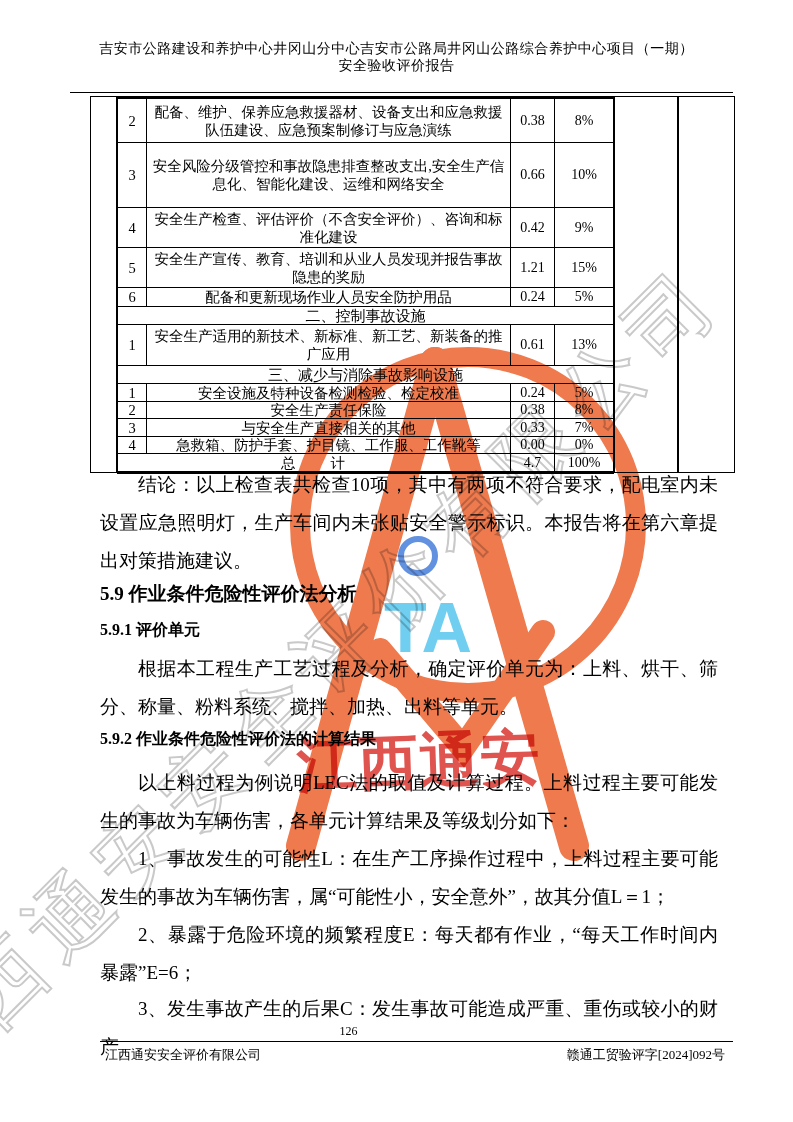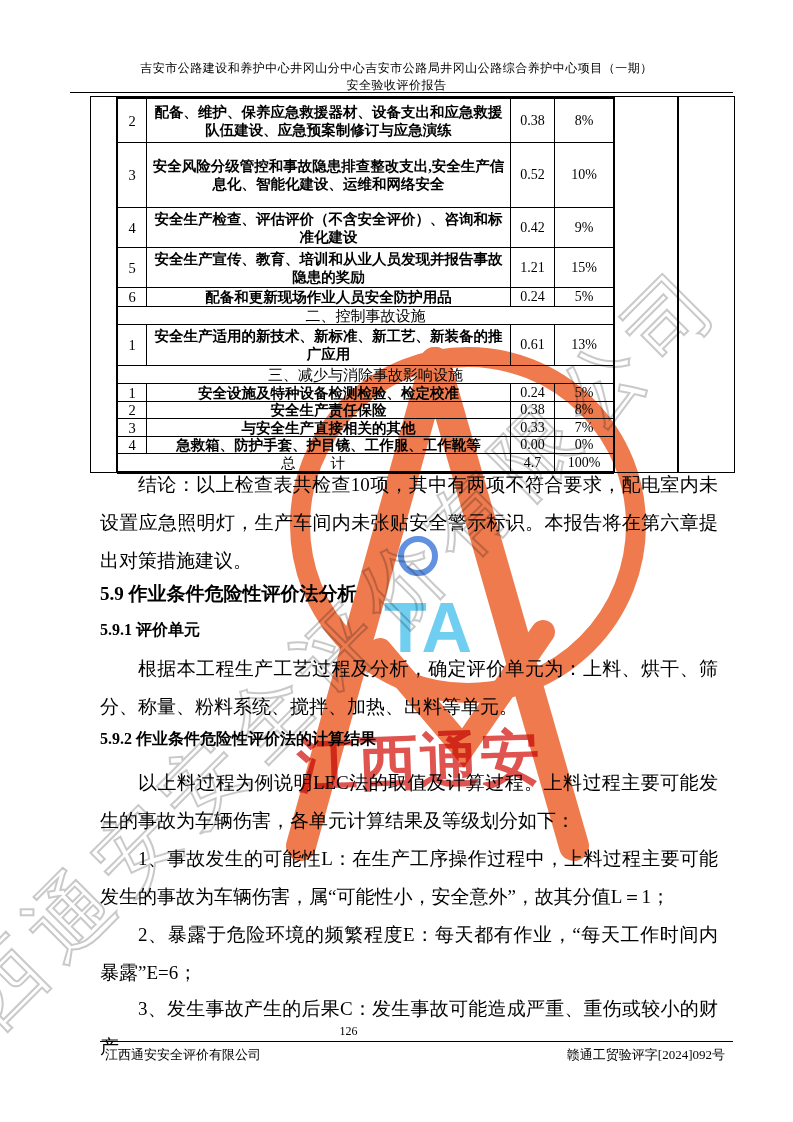--- a/index.html
+++ b/index.html
@@ -1,39 +1,39 @@
 <!DOCTYPE html>
 <html><head>
 <meta charset="utf-8">
 <style>
   html,body{margin:0;padding:0;background:#888;}
   .page{
     position:relative;width:793px;height:1122px;margin:0 auto;background:#fff;
     font-family:"Liberation Serif","DejaVu Serif",serif;color:#000;overflow:hidden;
   }
   
-  .doc-header{position:absolute;top:60px;left:40px;width:713px;text-align:center;
-    font-size:12px;line-height:17px;letter-spacing:.5px;}
+  .doc-header{position:absolute;top:40px;left:40px;width:713px;text-align:center;
+    font-size:14px;line-height:17px;letter-spacing:.5px;}
   .header-rule{position:absolute;top:92px;left:70px;width:663px;border-top:1.5px solid #000;}
 
   
   .spend-table{position:absolute;left:90px;top:96px;display:flex;align-items:flex-start;}
   .tside{box-sizing:border-box;border:1px solid #000;height:377px;background:transparent;}
   .tside.l{width:27px;}
   .tside.r1{width:64px;}
   .tside.r2{width:57px;}
   .tcenter{box-sizing:border-box;width:497px;border:1px solid #000;
     border-top:3.5px solid #000;border-bottom:3.5px solid #000;}
   .trow{display:flex;border-bottom:1px solid #000;box-sizing:border-box;}
   .trow.last{border-bottom:none;}
   .tc{display:flex;align-items:center;justify-content:center;text-align:center;
     font-size:14.5px;line-height:18px;border-right:1px solid #000;box-sizing:border-box;
     overflow:hidden;padding:0 1px;}
   .tc.no{width:29px;flex:none;}
-  .tc.desc{flex:1;font-weight:bold;}
+  .tc.desc{flex:1;}
   .tc.val{width:44px;flex:none;font-size:14px;}
   .tc.pct{width:58px;flex:none;font-size:14px;}
   .tc.lastc{border-right:none;}
   .tc.sec{flex:1;border-right:none;font-size:15px;}
   .tc.nodesc{flex:1;letter-spacing:2px;}
 
   
   .para{position:absolute;left:100px;width:618px;font-size:19px;line-height:38px;
     text-align:justify;text-indent:2em;}
   .hd{position:absolute;left:100px;width:618px;font-weight:bold;}
@@ -73,21 +73,21 @@
     <div class="tcenter">
         <div class="trow" style="height: 44px;">
           <div class="tc no">2</div>
           <div class="tc desc">配备、维护、保养应急救援器材、设备支出和应急救援队伍建设、应急预案制修订与应急演练</div>
           <div class="tc val">0.38</div>
           <div class="tc pct lastc">8%</div>
         </div>
         <div class="trow" style="height: 65px;">
           <div class="tc no">3</div>
           <div class="tc desc">安全风险分级管控和事故隐患排查整改支出,安全生产信息化、智能化建设、运维和网络安全</div>
-          <div class="tc val">0.52</div>
+          <div class="tc val">0.66</div>
           <div class="tc pct lastc">10%</div>
         </div>
         <div class="trow" style="height: 40px;">
           <div class="tc no">4</div>
           <div class="tc desc">安全生产检查、评估评价（不含安全评价）、咨询和标准化建设</div>
           <div class="tc val">0.42</div>
           <div class="tc pct lastc">9%</div>
         </div>
         <div class="trow" style="height: 40px;">
           <div class="tc no">5</div>

